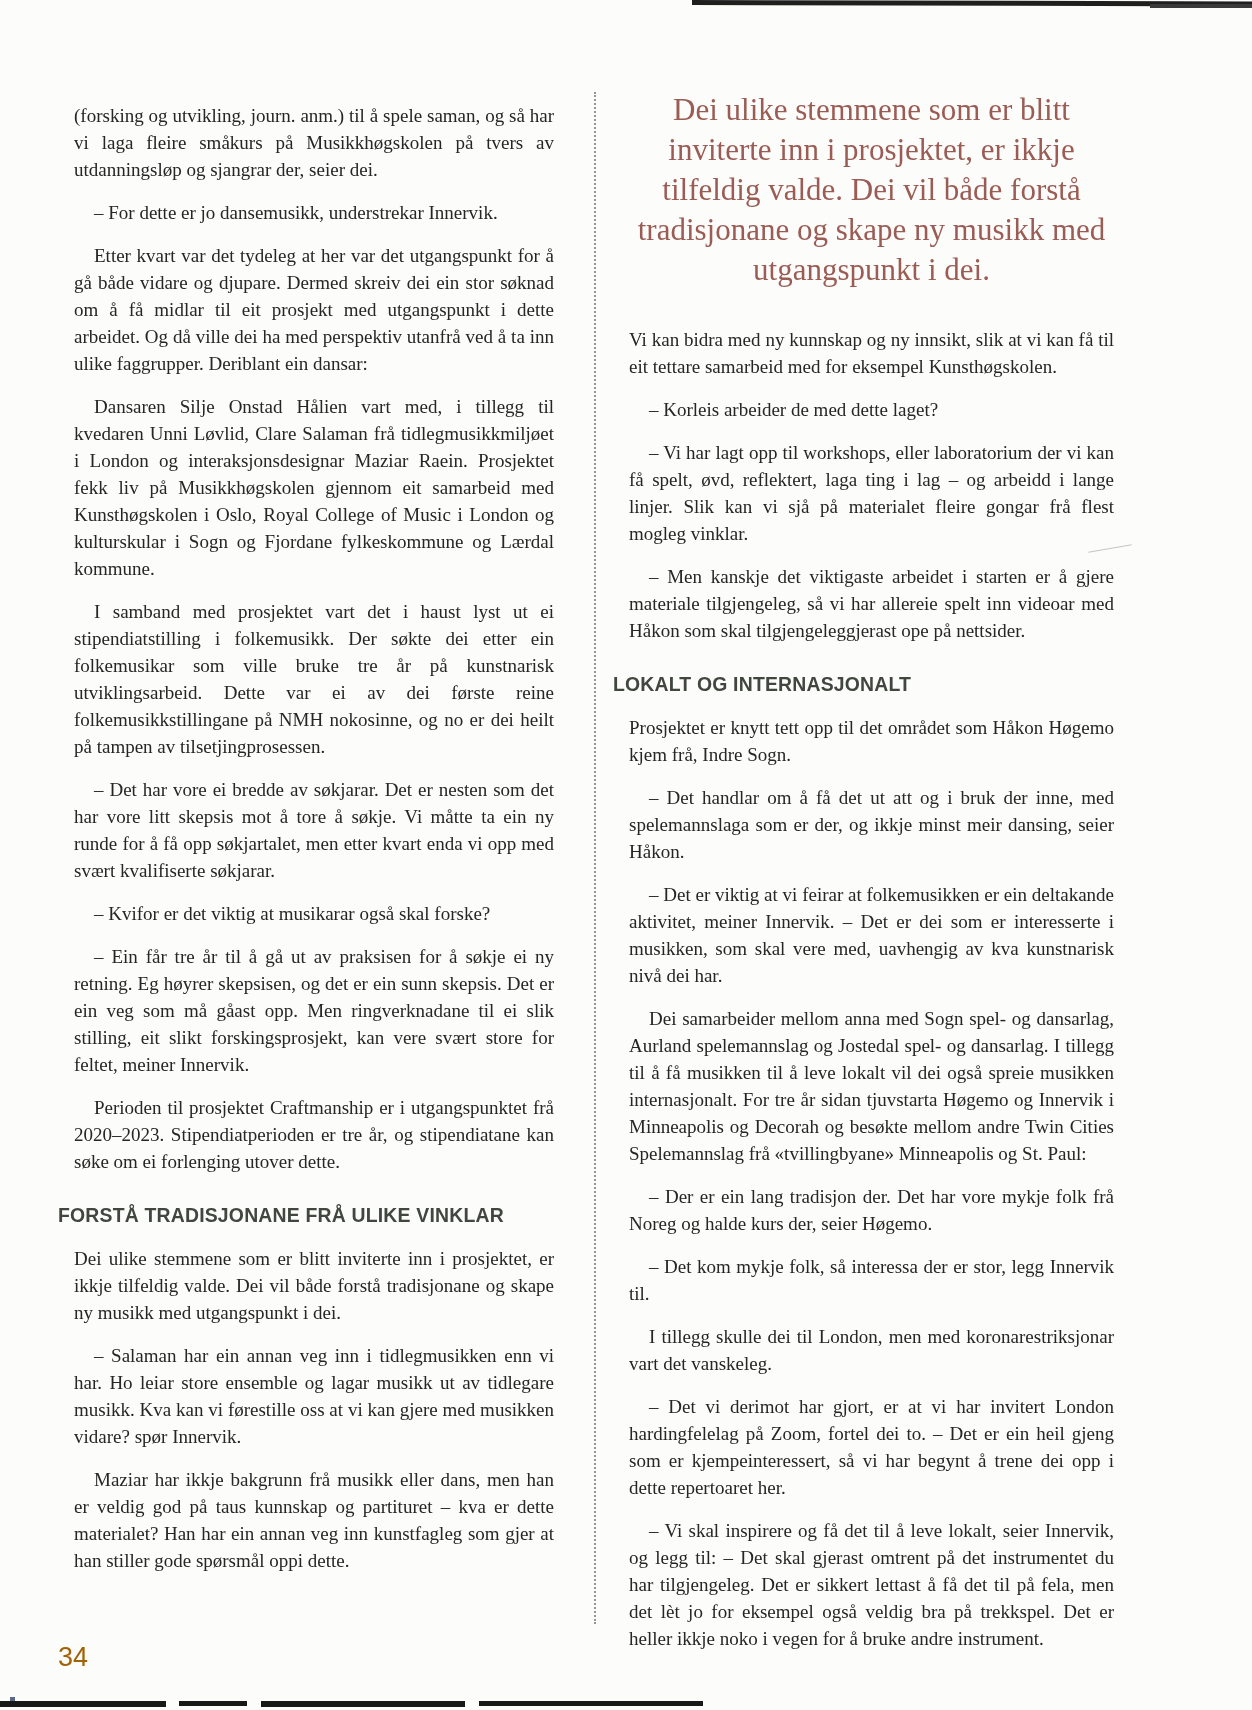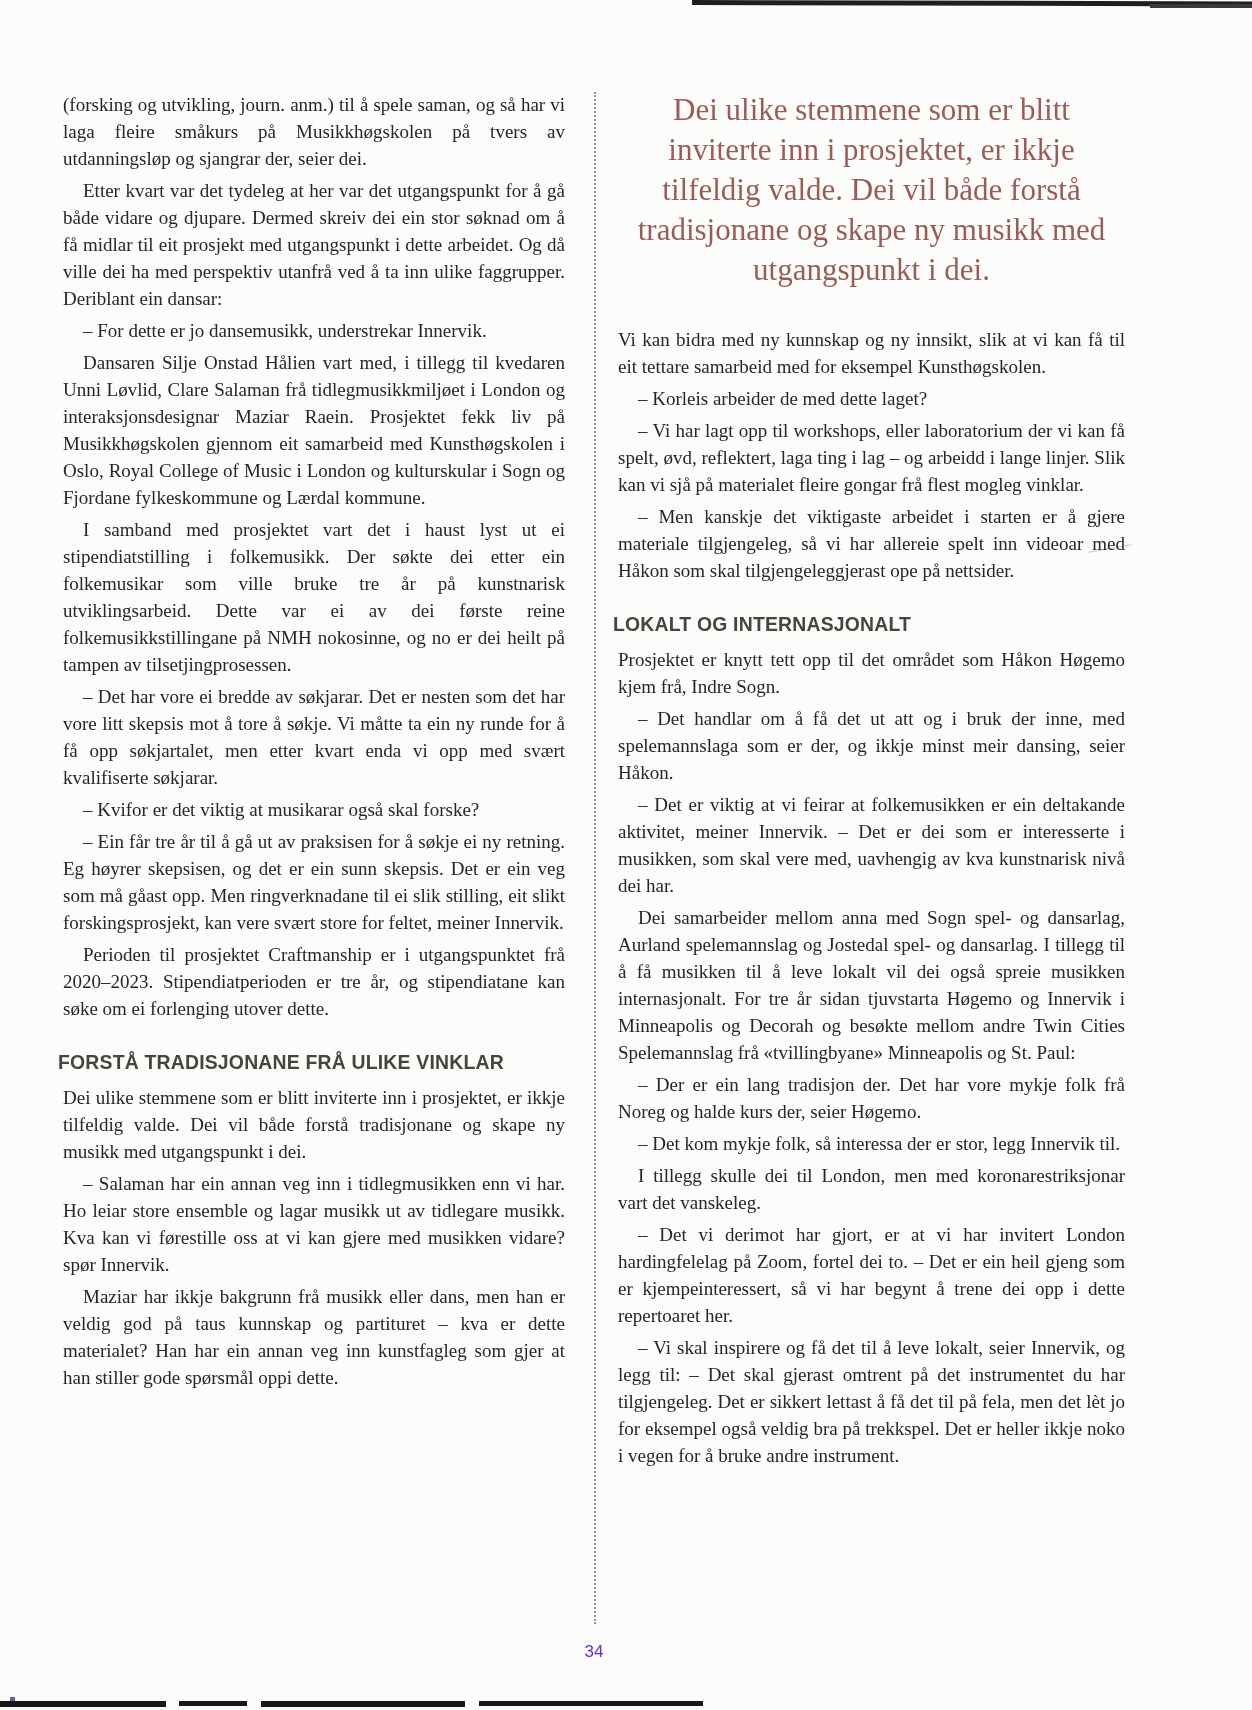--- a/index.html
+++ b/index.html
@@ -41,21 +41,21 @@
     font-size: 19px;
     line-height: 27px;
   }
   .col-left  { left: 58px;  width: 512px; }
   .col-right { left: 613px; width: 517px; }
   .divider {
     position: absolute;
     left: 594px; top: 92px; height: 1532px; width: 0;
     border-left: 2px dotted #979590;
   }
-  p.body-par { margin: 5px; text-indent: 20px; }
+  p.body-par { margin: 16px; text-indent: 20px; }
   p.flush { text-indent: 0; }
   p.quest { }
   h2.section-heading {
     font-family: "Liberation Sans", sans-serif;
     font-size: 20px;
     font-weight: 700;
     letter-spacing: 0.2px;
     color: #41463f;
     margin: 27px 0 8px 0;
     text-align: left;
@@ -68,39 +68,38 @@
     font-size: 31px;
     line-height: 40px;
     text-align: center;
     max-width: 486px;
     margin: 4px auto 36px auto;
     text-indent: 0;
   }
   .pagenum {
     position: absolute;
     top: 1642px; left: 58px; width: 1072px;
-    text-align: center;
     font-family: "Liberation Sans", sans-serif;
-    font-size: 17px;
-    color: #6d28d9;
+    font-size: 27px;
+    color: #a16207;
   }
 </style>
 </head>
 <body>
 
 <div class="page">
 
   <div class="artifact-top"></div>
   <div class="artifact-top-edge"></div>
   <div class="artifact-scratch"></div>
 
   <div class="col col-left">
     <p class="body-par flush">(forsking og utvikling, journ. anm.) til å spele saman, og så har vi laga fleire småkurs på Musikkhøgskolen på tvers av utdanningsløp og sjangrar der, seier dei.</p>
+    <p class="body-par">– For dette er jo dansemusikk, understrekar Innervik.</p>
     <p class="body-par">Etter kvart var det tydeleg at her var det utgangspunkt for å gå både vidare og djupare. Dermed skreiv dei ein stor søknad om å få midlar til eit prosjekt med utgangspunkt i dette arbeidet. Og då ville dei ha med perspektiv utanfrå ved å ta inn ulike faggrupper. Deriblant ein dansar:</p>
-    <p class="body-par">– For dette er jo dansemusikk, understrekar Innervik.</p>
     <p class="body-par">Dansaren Silje Onstad Hålien vart med, i tillegg til kvedaren Unni Løvlid, Clare Salaman frå tidlegmusikkmiljøet i London og interaksjonsdesignar Maziar Raein. Prosjektet fekk liv på Musikkhøgskolen gjennom eit samarbeid med Kunsthøgskolen i Oslo, Royal College of Music i London og kulturskular i Sogn og Fjordane fylkeskommune og Lærdal kommune.</p>
     <p class="body-par">I samband med prosjektet vart det i haust lyst ut ei stipendiatstilling i folkemusikk. Der søkte dei etter ein folkemusikar som ville bruke tre år på kunstnarisk utviklingsarbeid. Dette var ei av dei første reine folkemusikkstillingane på NMH nokosinne, og no er dei heilt på tampen av tilsetjingprosessen.</p>
     <p class="body-par">– Det har vore ei bredde av søkjarar. Det er nesten som det har vore litt skepsis mot å tore å søkje. Vi måtte ta ein ny runde for å få opp søkjartalet, men etter kvart enda vi opp med svært kvalifiserte søkjarar.</p>
     <p class="body-par quest">– Kvifor er det viktig at musikarar også skal forske?</p>
     <p class="body-par">– Ein får tre år til å gå ut av praksisen for å søkje ei ny retning. Eg høyrer skepsisen, og det er ein sunn skepsis. Det er ein veg som må gåast opp. Men ringverknadane til ei slik stilling, eit slikt forskingsprosjekt, kan vere svært store for feltet, meiner Innervik.</p>
     <p class="body-par">Perioden til prosjektet Craftmanship er i utgangspunktet frå 2020–2023. Stipendiatperioden er tre år, og stipendiatane kan søke om ei forlenging utover dette.</p>
 
     <h2 class="section-heading">FORSTÅ TRADISJONANE FRÅ ULIKE VINKLAR</h2>
 
     <p class="body-par flush">Dei ulike stemmene som er blitt inviterte inn i prosjektet, er ikkje tilfeldig valde. Dei vil både forstå tradisjonane og skape ny musikk med utgangspunkt i dei.</p>

